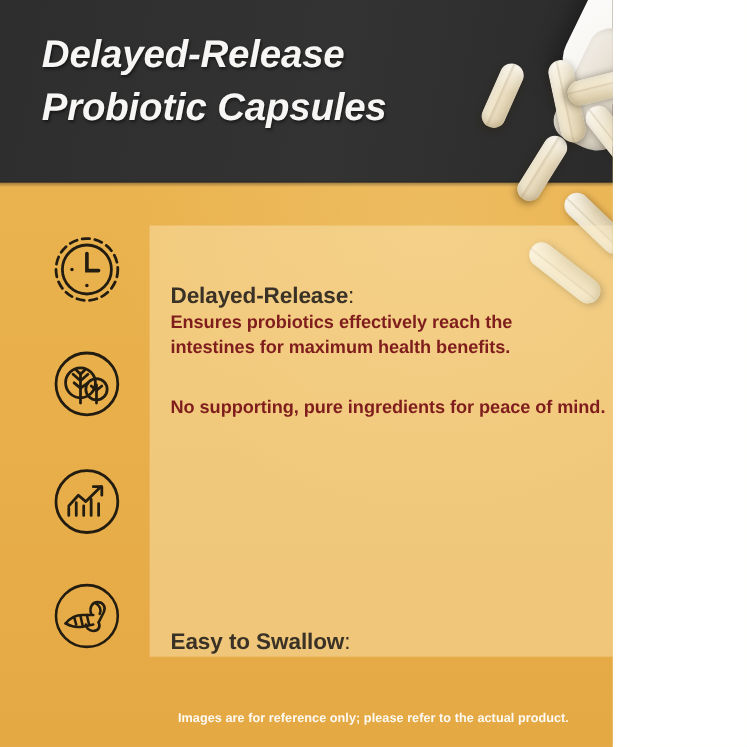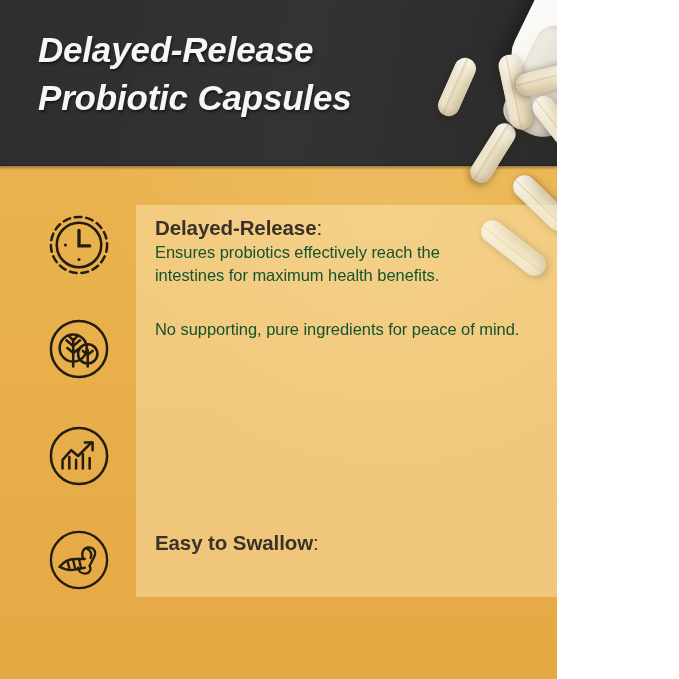--- a/index.html
+++ b/index.html
@@ -134,35 +134,36 @@
   }
   .feature-icon svg {
     display: block;
     width: 62px;
     height: 62px;
   }
   .feature-text {
     position: absolute;
     left: 155px;
     width: 470px;
+    margin-top: 41px;
   }
   .feature-title {
     color: #3a3226;
     font-size: 20.5px;
     font-weight: 700;
     line-height: 27px;
     letter-spacing: -0.1px;
   }
   .feature-title .colon {
     font-weight: 400;
   }
   .feature-desc {
-    color: #14532d;
+    color: #7f1d1d;
     font-size: 16.5px;
-    font-weight: 400;
+    font-weight: 700;
     line-height: 23px;
     letter-spacing: -0.05px;
     white-space: pre-line;
   }
 
   
   .footer-note {
     position: absolute;
     left: 0;
     top: 647px;
@@ -265,14 +266,15 @@
         <path d="M36 30 C34 24 37 19 42 19 C47 19 50 23 48 28 L43 38"></path>
         <path d="M43 38 C45 42 43 46 38 46 C34 46 31 43 31 40"></path>
         <path d="M40 20 C44 22 46 26 44 30"></path>
       </svg>
     </span>
     <div class="feature-text">
       <div class="feature-title"><span>Easy to Swallow</span><span class="colon">:</span></div>
     </div>
   </div>
 
+  <div class="footer-note">Images are for reference only; please refer to the actual product.</div>
 
 </div>
 
 </body></html>

